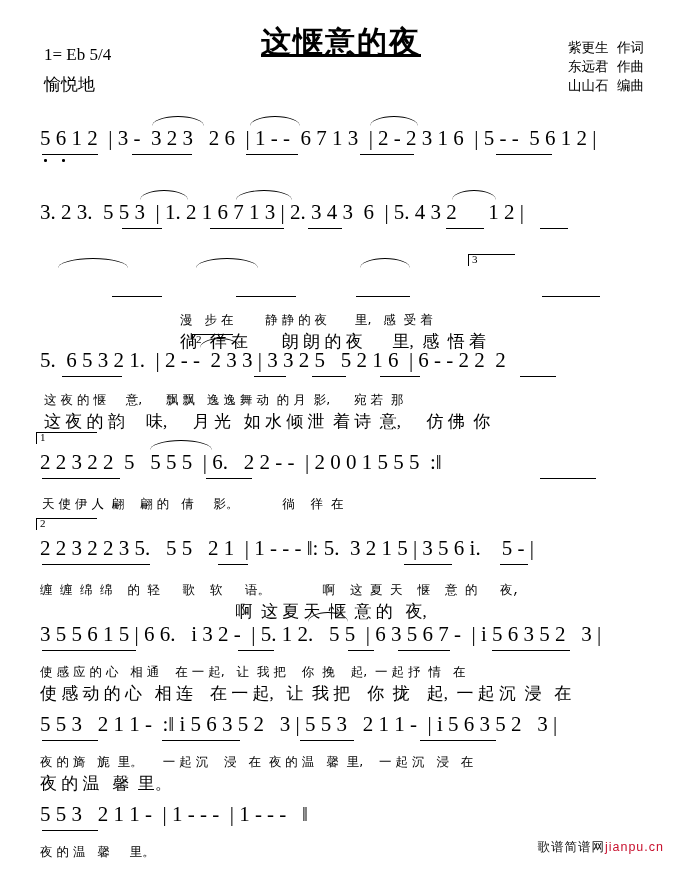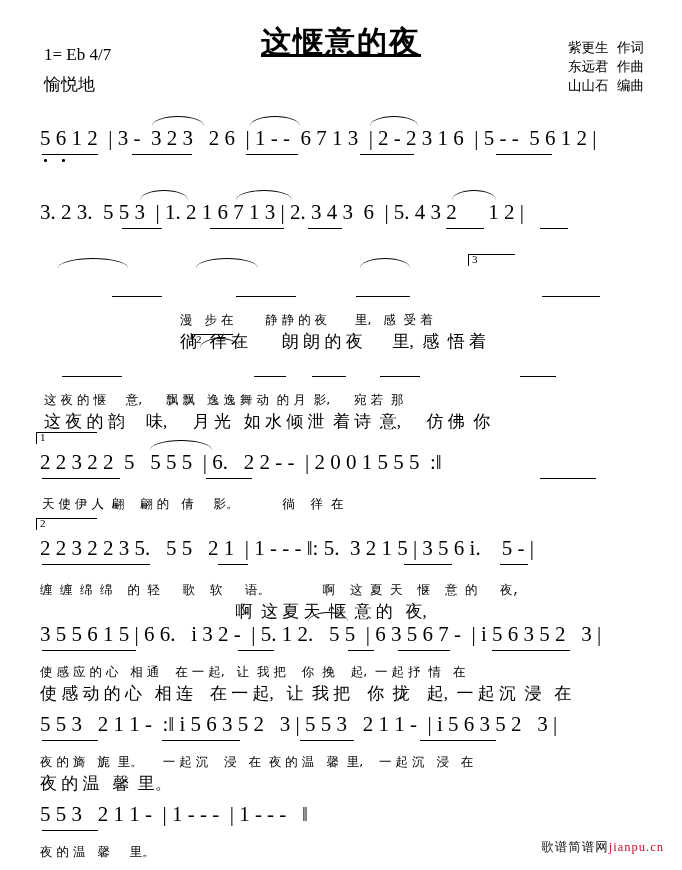--- a/index.html
+++ b/index.html
@@ -83,34 +83,34 @@
   .volta span{
     position:absolute;left:3px;top:-2px;
     font-size:11px;
     font-family:"Liberation Serif", serif;
   }
   .dot{position:absolute;width:2.6px;height:2.6px;background:#000;border-radius:50%;}
 
   
   .watermark{
     position:absolute;right:18px;bottom:14px;
-    font-family:Liberation Serif, serif;
+    font-family:Liberation Sans, sans-serif;
     font-size:12.5px;
     color:#c8102e;
     letter-spacing:1px;
   }
   .watermark .blk{color:#111;}
 </style>
 </head>
 <body>
 
 <div class="page">
 
   <div class="title">这惬意的夜</div>
-  <div class="key-sig">1= Eb  4/7</div>
+  <div class="key-sig">1= Eb  5/4</div>
   <div class="tempo">愉悦地</div>
 
   <div class="credits">
     <div>紫更生  作词</div>
     <div>东远君  作曲</div>
     <div>山山石  编曲</div>
   </div>
 
   <div class="sys" style="top:126px;height:60px;">
     <div class="notes" style="left:40px;top:0;">5 6 1 2  | 3 -  3 2 3   2 6  | 1 - -  6 7 1 3  | 2 - 2 3 1 6  | 5 - -  5 6 1 2 |</div>
@@ -150,20 +150,21 @@
     <div class="slur" style="left:196px;top:-10px;width:62px;"></div>
     <div class="slur" style="left:360px;top:-10px;width:50px;"></div>
     <div class="volta" style="left:468px;top:-14px;width:46px;">
       <span>3</span>
     </div>
     <div class="lyr" style="left:180px;top:44px;">漫   步 在        静 静 的 夜       里,   感  受 着</div>
     <div class="lyr2" style="left:180px;top:62px;">徜   徉 在        朗 朗 的 夜       里,  感  悟 着</div>
   </div>
 
   <div class="sys" style="top:348px;height:90px;">
+    <div class="notes" style="left:40px;top:0;">5.  6 5 3 2 1.  | 2 - -  2 3 3 | 3 3 2 5   5 2 1 6  | 6 - - 2 2  2</div>
     <div class="beam" style="left:62px;top:28px;width:60px;"></div>
     <div class="beam" style="left:254px;top:28px;width:32px;"></div>
     <div class="beam" style="left:312px;top:28px;width:34px;"></div>
     <div class="beam" style="left:380px;top:28px;width:40px;"></div>
     <div class="beam" style="left:520px;top:28px;width:36px;"></div>
     <div class="slur" style="left:200px;top:-10px;width:40px;"></div>
     <div class="volta" style="left:192px;top:-14px;width:40px;">
       <span>2</span>
     </div>
     <div class="lyr" style="left:44px;top:44px;">这 夜 的 惬     意,      飘 飘   逸 逸 舞 动  的 月  影,      宛 若  那</div>

